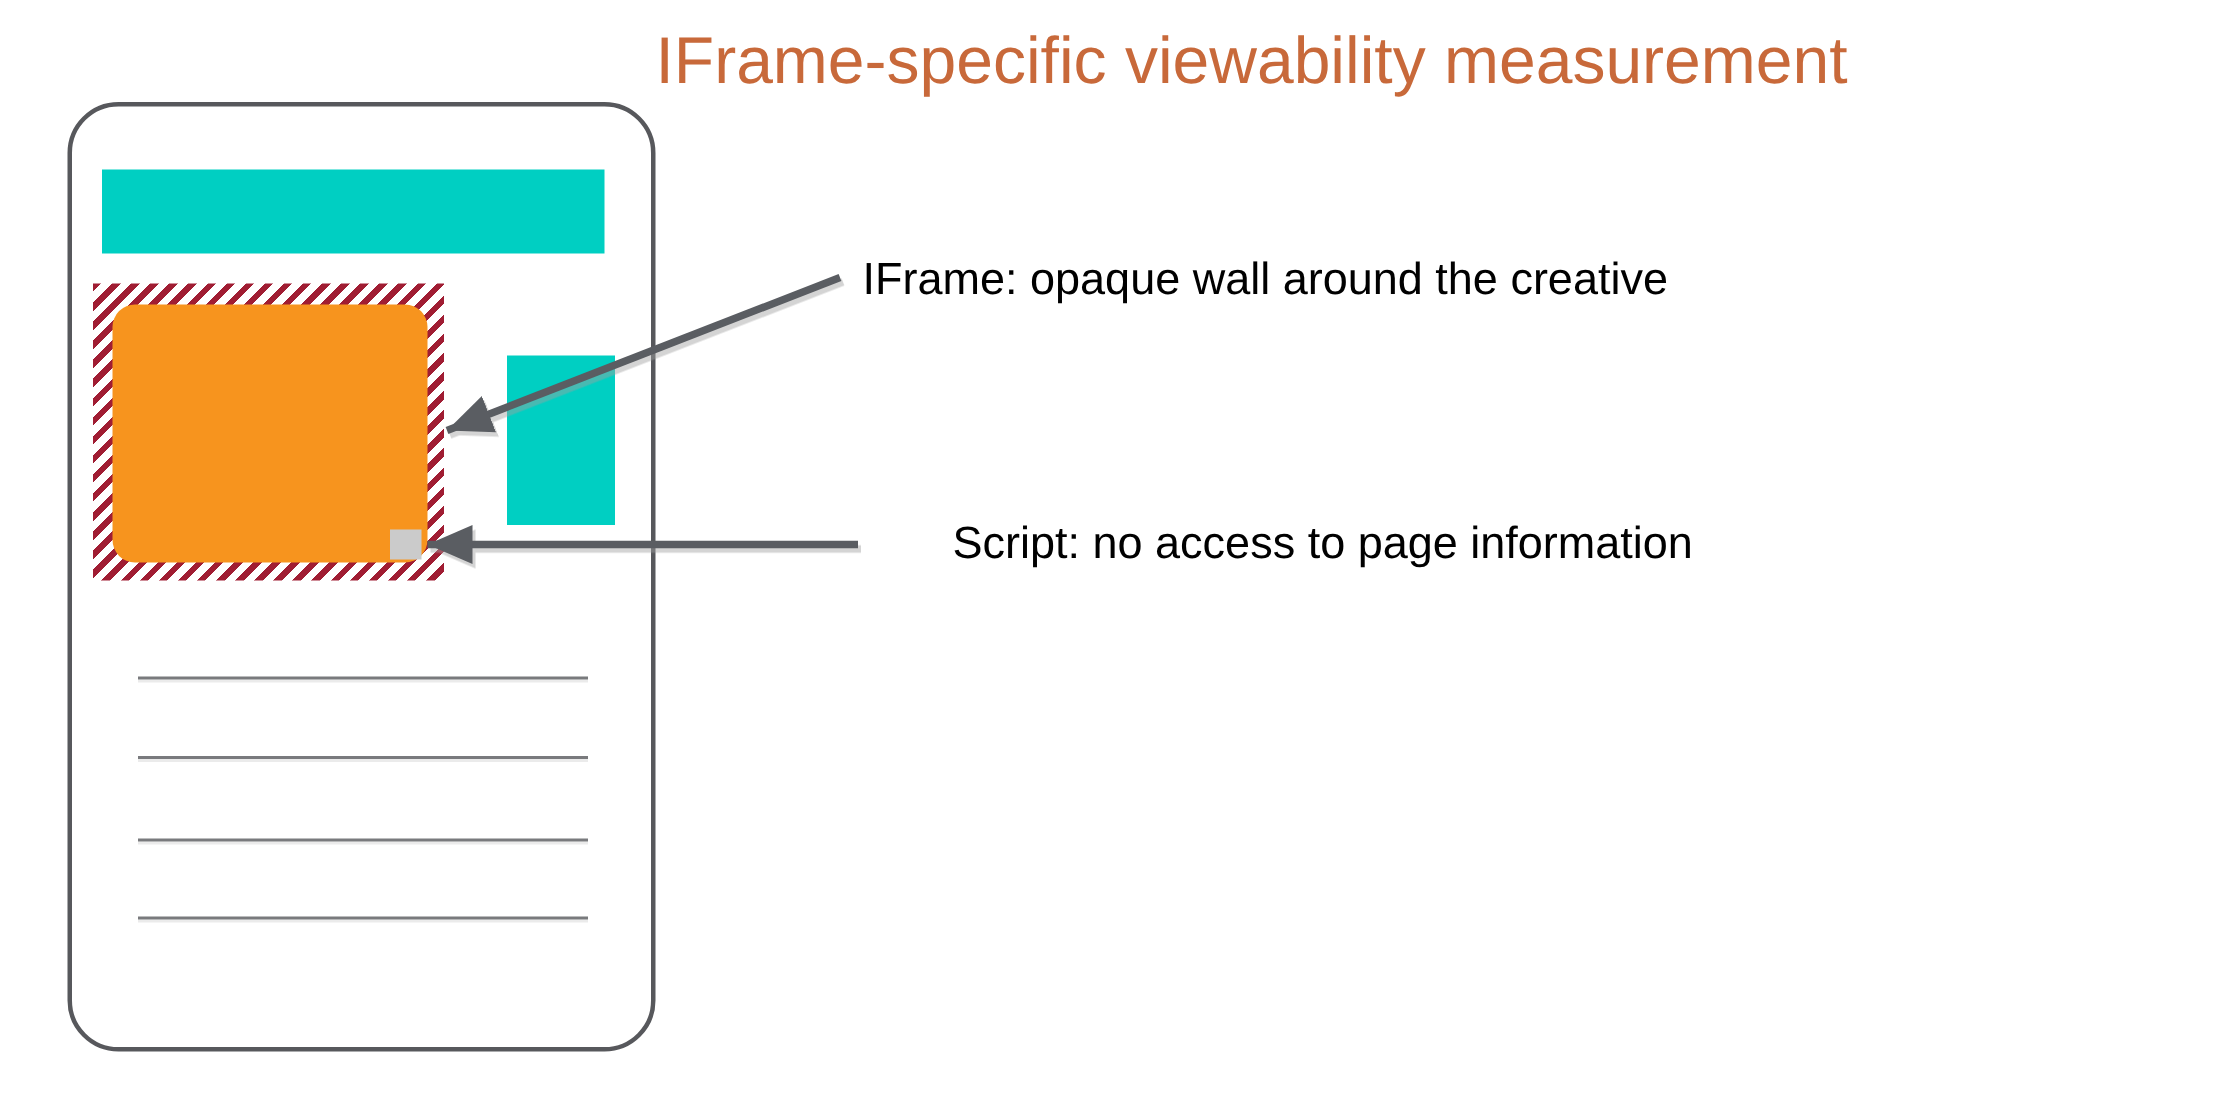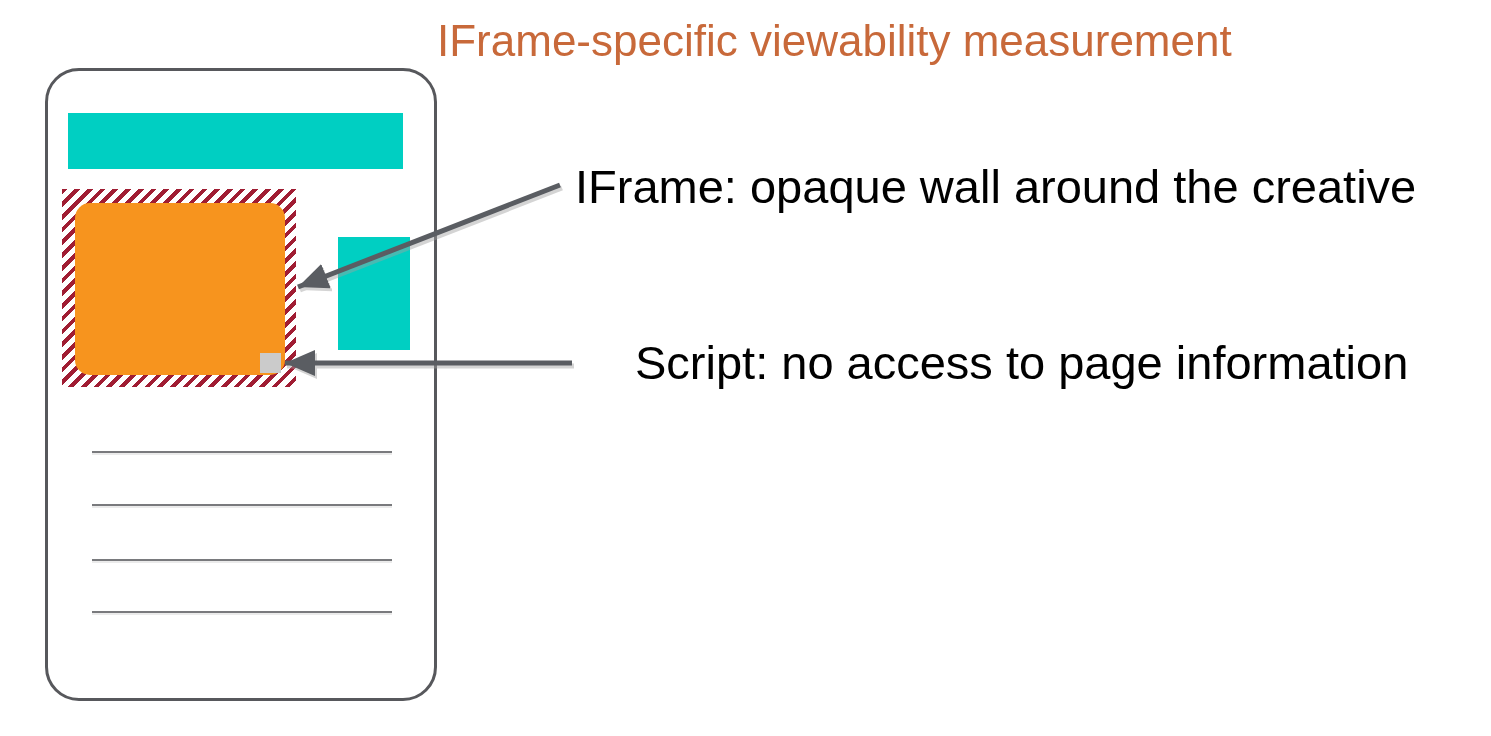--- a/index.html
+++ b/index.html
@@ -98,21 +98,21 @@
     position: absolute;
     left: 0;
     top: 0;
     width: 1491px;
     height: 736px;
     pointer-events: none;
     filter: drop-shadow(2px 3px 0px rgba(160,160,160,0.45));
   }
   .annotation {
     position: absolute;
-    font-size: 47px;
+    font-size: 30px;
     line-height: 45px;
     color: var(--label-text, #000000);
     white-space: nowrap;
   }
   .annotation.iframe { left: 575px; top: 164px; }
   .annotation.script { left: 587px; top: 340px; margin-left: 48px; }
 </style>
 </head>
 <body>
 

